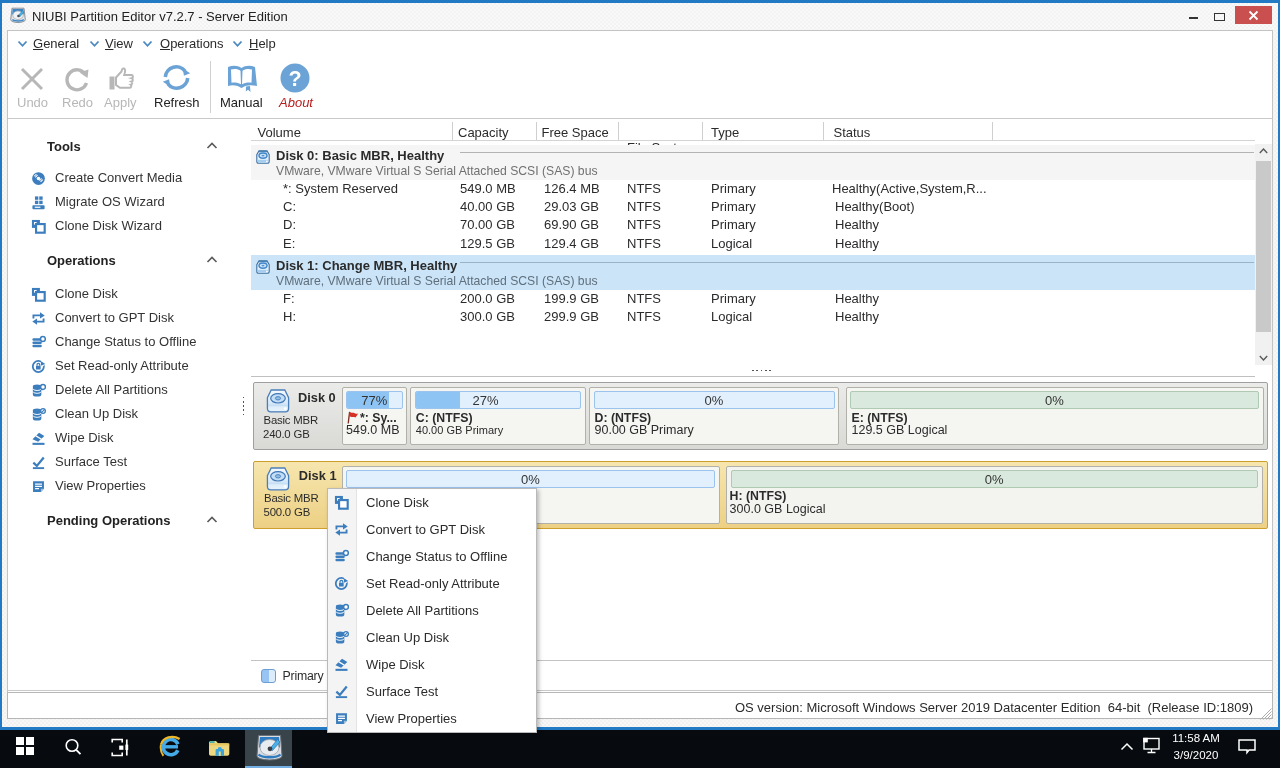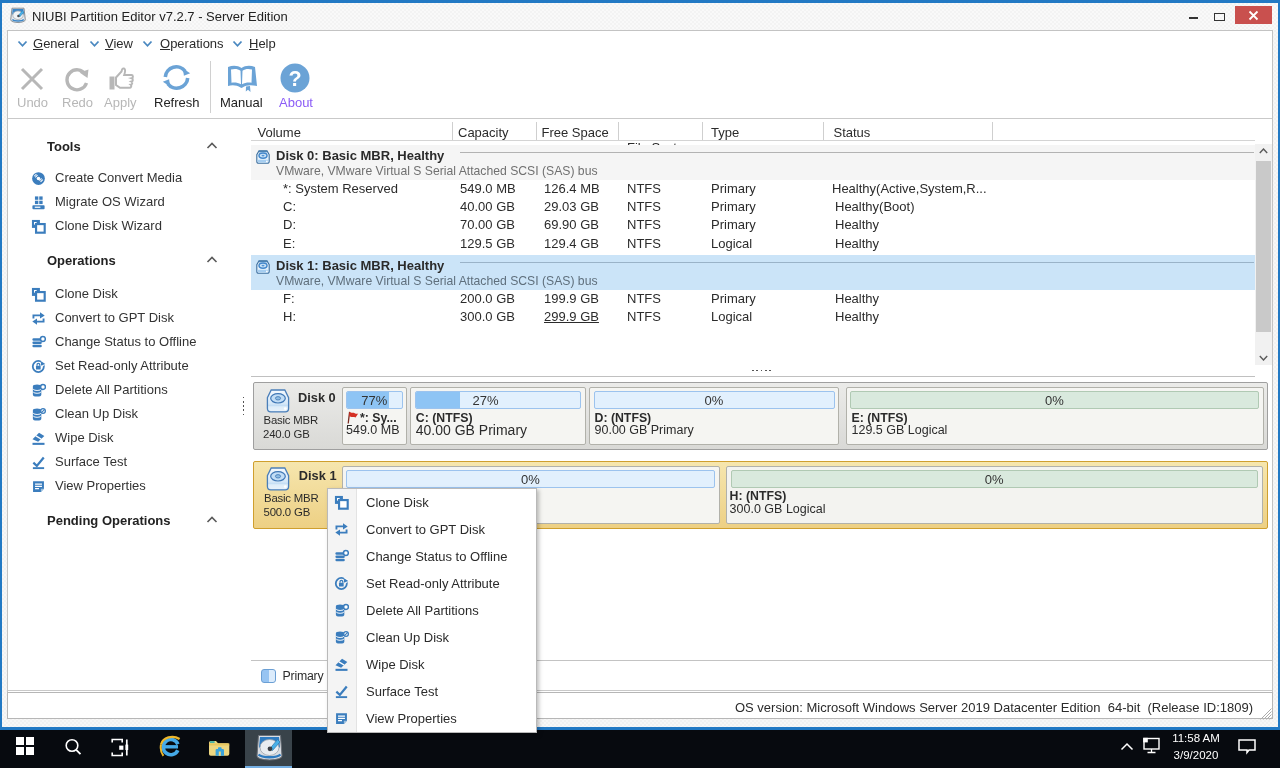--- a/index.html
+++ b/index.html
@@ -78,21 +78,21 @@
     <path d="M2 3 C7 1 12 1.5 15.5 4 C19 1.5 24 1 29 3 L31 22 C25 20.5 20 21 16.5 23.5 L15.5 24 L14.5 23.5 C11 21 6 20.5 2 22 Z" fill="#6ba3d6"></path>
     <path d="M5 5.5 C9 4.5 12 5 14.5 6.8 L15 20.2 C12 18.6 8.5 18.2 5.5 18.8 Z" fill="#fff"></path>
     <path d="M26 5.5 C22 4.5 19 5 16.5 6.8 L16 20.2 C19 18.6 22.5 18.2 25.5 18.8 Z" fill="#fff"></path>
     <path d="M20 22.5 L24 22 L24.5 28 L22 25.8 L19.8 27.5 Z" fill="#6ba3d6"></path>
   </svg>
 <div class="t" style="left:220px;top:95px;color:#222;">Manual</div>
 <svg class="i" style="left:280px;top:63px" width="30" height="30" viewBox="0 0 30 30">
     <circle cx="15" cy="15" r="14.5" fill="#6ba3d6"></circle>
     <text x="15" y="23" text-anchor="middle" font-family="Liberation Sans" font-size="21.5" font-weight="bold" fill="#fff">?</text>
   </svg>
-<div class="t" style="left:279px;top:95px;color:#8b5cf6;">About</div>
+<div class="t" style="left:279px;top:95px;color:#b91c1c;font-style:italic;">About</div>
 <div class="abs" style="left:8px;top:118px;width:1264px;height:1px;background:#c9c9c9;"></div>
 <div class="t b" style="left:47px;top:139px;color:#222;">Tools</div>
 <svg class="i" style="left:206px;top:142px" width="12" height="8" viewBox="0 0 12 8">
     <path d="M1.5 6 L6 1.5 L10.5 6" stroke="#5a5a5a" stroke-width="1.6" fill="none"></path>
   </svg>
 <svg class="i" style="left:31px;top:171px" width="15" height="15" viewBox="0 0 16 16">
     <circle cx="8" cy="8" r="6.8" fill="#3b7dbd"></circle>
     <circle cx="8" cy="8" r="1.9" fill="#fff"></circle>
     <path d="M3.4 5.6 L5.8 3.2 M4.6 6.8 L7 4.4" stroke="#fff" stroke-width="1.1"></path>
     <path d="M10.2 11.6 L12.6 9.2 M9 10.4 L11.4 8" stroke="#fff" stroke-width="1.1"></path>
@@ -235,32 +235,32 @@
 <div class="t" style="left:835px;top:235.6px;">Healthy</div>
 <div class="abs" style="left:251px;top:255px;width:1004px;height:35px;background:#cbe4f8;"></div>
 <svg class="i" style="left:256px;top:260px" width="14" height="14" viewBox="0 0 14 14">
     <path d="M3 0.8 H11 L13.2 4.6 V11.2 Q13.2 13.3 11.2 13.3 H2.8 Q0.8 13.3 0.8 11.2 L0.8 4.6 Z" fill="#e8f3fc" stroke="#3d6f9e" stroke-width="1.1"></path>
     <path d="M3 0.8 H11 L11.8 2.2 H2.2 Z" fill="#4b82b4"></path>
     <ellipse cx="7" cy="5.6" rx="4" ry="2.7" fill="#cfe5f8" stroke="#4488cc" stroke-width="1.5"></ellipse>
     <ellipse cx="7" cy="5.6" rx="1.5" ry="0.9" fill="#5596d2"></ellipse>
     <path d="M1.6 9.8 H12.4 V11.2 Q12.4 12.4 11.2 12.4 H2.8 Q1.6 12.4 1.6 11.2 Z" fill="#a5cdf0"></path>
     <circle cx="10.9" cy="11.3" r="0.9" fill="#fff"></circle>
   </svg>
-<div class="t b" style="left:276px;top:258px;">Disk 1: Basic MBR, Healthy</div>
+<div class="t b" style="left:276px;top:258px;">Disk 1: Change MBR, Healthy</div>
 <div class="abs" style="left:460px;top:262px;width:794px;height:1px;background:#9ab3c8;"></div>
 <div class="t g" style="left:276px;top:273.5px;color:#5f6f7c;font-size:12.2px;">VMware, VMware Virtual S Serial Attached SCSI (SAS) bus</div>
 <div class="t" style="left:283px;top:291.0px;">F:</div>
 <div class="t" style="left:460px;top:291.0px;">200.0 GB</div>
 <div class="t" style="left:544px;top:291.0px;">199.9 GB</div>
 <div class="t" style="left:627px;top:291.0px;">NTFS</div>
 <div class="t" style="left:711px;top:291.0px;">Primary</div>
 <div class="t" style="left:835px;top:291.0px;">Healthy</div>
 <div class="t" style="left:283px;top:309.2px;">H:</div>
 <div class="t" style="left:460px;top:309.2px;">300.0 GB</div>
-<div class="t" style="left:544px;top:309.2px;text-decoration:underline;">299.9 GB</div>
+<div class="t" style="left:544px;top:309.2px;">299.9 GB</div>
 <div class="t" style="left:627px;top:309.2px;">NTFS</div>
 <div class="t" style="left:711px;top:309.2px;">Logical</div>
 <div class="t" style="left:835px;top:309.2px;">Healthy</div>
 <div class="abs" style="left:1255px;top:144px;width:17px;height:221px;background:#f1f1f1;"></div>
 <svg class="i" style="left:1259px;top:148px" width="9" height="6" viewBox="0 0 9 6">
     <path d="M0.8 5 L4.5 1 L8.2 5" stroke="#5a5a5a" stroke-width="1.4" fill="none"></path>
   </svg>
 <div class="abs" style="left:1256px;top:161px;width:15px;height:171px;background:#c9c9c9;"></div>
 <svg class="i" style="left:1259px;top:355px" width="9" height="6" viewBox="0 0 9 6">
     <path d="M0.8 1 L4.5 5 L8.2 1" stroke="#5a5a5a" stroke-width="1.4" fill="none"></path>
@@ -308,21 +308,21 @@
 <div class="abs" style="left:850.0px;top:391px;width:409.0px;height:17.5px;background:#d9e9dd;border:1px solid #b0c9b3;border-radius:2px;overflow:hidden;">
     <div class="abs" style="left:0;top:1.2px;width:407.0px;text-align:center;font-size:13px;color:#333;">0%</div>
   </div>
 <svg class="i" style="left:345.5px;top:411px" width="14" height="13" viewBox="0 0 14 13">
     <path d="M2.2 12.5 L3.6 0.8" stroke="#7a2a20" stroke-width="1.3" fill="none"></path>
     <path d="M3.6 0.8 C5.2 2.6 7.0 1.0 9.2 2.4 C10.2 3.0 11.4 2.8 12.2 2.6 L9.6 6.6 C7.4 5.2 5.4 6.8 3.1 5.0 Z" fill="#d53125"></path>
   </svg>
 <div class="t b" style="left:360px;top:410.8px;font-size:12.3px;">*: Sy...</div>
 <div class="t" style="left:346px;top:423.3px;font-size:12.5px;">549.0 MB</div>
 <div class="t b" style="left:415.8px;top:410.8px;font-size:12.3px;">C: (NTFS)</div>
-<div class="t" style="left:415.8px;top:423.3px;font-size:14px;">40.00 GB Primary</div>
+<div class="t" style="left:415.8px;top:423.3px;font-size:11px;">40.00 GB Primary</div>
 <div class="t b" style="left:594.5px;top:410.8px;font-size:12.3px;">D: (NTFS)</div>
 <div class="t" style="left:594.5px;top:423.3px;font-size:12.5px;">90.00 GB Primary</div>
 <div class="t b" style="left:851.5px;top:410.8px;font-size:12.3px;">E: (NTFS)</div>
 <div class="t" style="left:851.5px;top:423.3px;font-size:12.5px;">129.5 GB Logical</div>
 <div class="abs" style="left:253px;top:461px;width:1015px;height:68px;background:linear-gradient(#f6e6ae,#edd084);border:1px solid #cf9f2e;border-radius:2px;"></div>
 <svg class="i" style="left:266px;top:467px" width="24" height="24" viewBox="0 0 24 24">
     <defs>
       <linearGradient id="dg" x1="0" y1="0" x2="0" y2="1">
         <stop offset="0" stop-color="#f4f9fe"></stop>
         <stop offset="0.62" stop-color="#d6e8f8"></stop>

